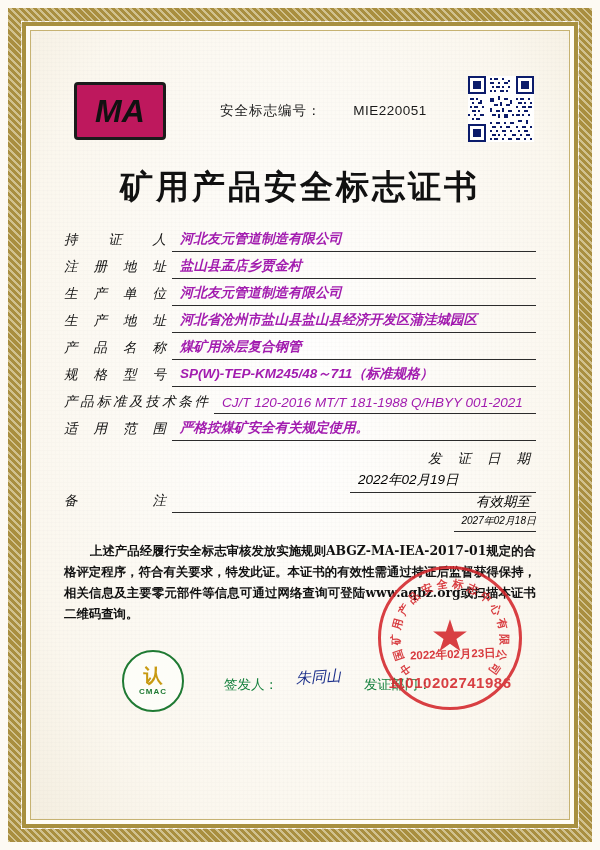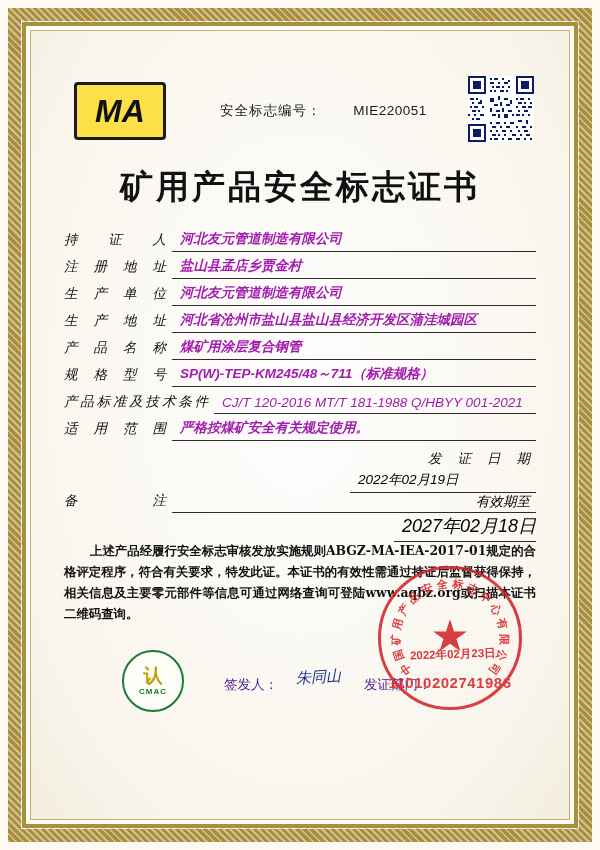--- a/index.html
+++ b/index.html
@@ -76,21 +76,21 @@
     left: 40px; top: 40px; right: 40px; bottom: 40px;
   }
 
   
   .ma-logo {
     position: absolute;
     left: 34px;
     top: 42px;
     width: 86px;
     height: 52px;
-    background: #fde047;
+    background: #be185d;
     border: 3px solid #1b1b1b;
     border-radius: 4px;
     display: flex;
     align-items: center;
     justify-content: center;
   }
   .ma-logo .ma-text {
     font-family: "Liberation Sans", sans-serif;
     font-weight: bold;
     font-size: 32px;
@@ -185,21 +185,21 @@
     width: 86px;
     flex: none;
     font-size: 13.5px;
     text-align: justify;
     text-align-last: justify;
     padding: 0 6px 3px 26px;
     box-sizing: border-box;
   }
   .row .val-right {
     flex: 1;
-    font-size: 18px;
+    font-size: 10px;
     border-bottom: 1px solid #2c2c2c;
     padding: 0 0 3px 8px;
     box-sizing: border-box;
     white-space: nowrap;
     text-align: right;
   }
 
   .spacer-sm { height: 9px; }
 
   
@@ -250,21 +250,21 @@
     color: #1f7a33;
     letter-spacing: 1px;
     margin-top: 2px;
     font-weight: bold;
   }
 
   .sig-line {
     position: absolute;
     top: 36px;
     font-size: 13.5px;
-    color: #4c1d95;
+    color: #15803d;
     white-space: nowrap;
   }
   .sig-issuer { left: 160px; }
   .sig-dept { left: 300px; }
   .sig-name {
     position: absolute;
     left: 232px;
     top: 28px;
     font-family: "DejaVu Serif", serif;
     font-size: 15px;

